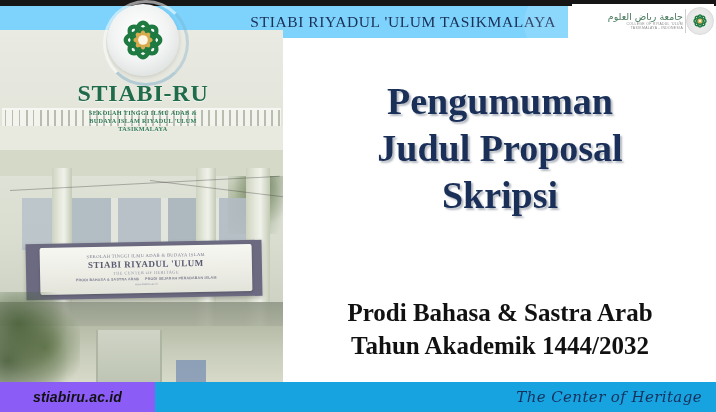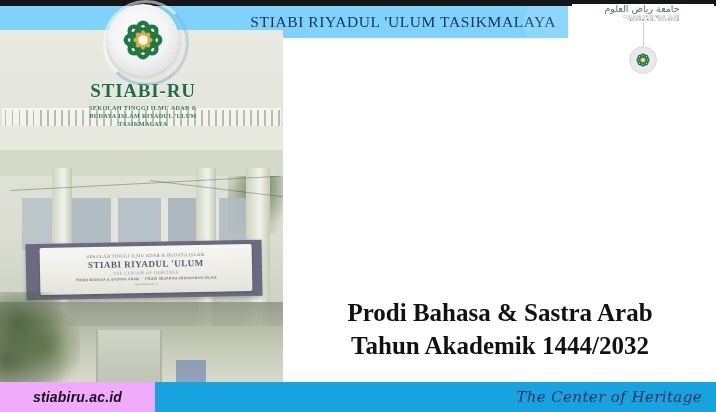--- a/index.html
+++ b/index.html
@@ -38,21 +38,20 @@
     font-size:15.5px;letter-spacing:.6px;
     color:#1b2f57;white-space:nowrap;
   }
 
   
   .uni-logo{
     position:absolute;left:572px;top:4px;
     width:142px;height:34px;
     display:flex;align-items:center;
     background:#ffffff;
-    flex-direction:column;
   }
   .uni-logo-text{
     display:flex;flex-direction:column;align-items:flex-end;
     line-height:1;flex:1 1 auto;padding-right:2px;
   }
   .uni-ar{
     font-family:"DejaVu Sans", sans-serif;
     font-size:9.5px;color:#4a7a5e;direction:rtl;
     letter-spacing:.2px;
   }
@@ -199,21 +198,21 @@
   }
   .brand-ring{
     position:absolute;left:-4px;top:-4px;width:80px;height:80px;
     border-radius:50%;
     border:3px solid rgba(255,255,255,.55);
     border-bottom-color:rgba(120,170,200,.45);
     border-right-color:rgba(120,170,200,.35);
   }
   .brand-name{
     font-family:"Liberation Serif",serif;
-    font-size:19px;font-weight:700;letter-spacing:.8px;
+    font-size:24px;font-weight:700;letter-spacing:.8px;
     color:#1f6b4a;margin-top:4px;
     text-shadow:0 1px 1px rgba(255,255,255,.7);
   }
   .brand-sub{
     font-family:"Liberation Serif",serif;
     font-size:6.2px;font-weight:700;letter-spacing:.35px;
     color:#2f7a56;line-height:1.32;margin-top:2px;
     text-shadow:0 1px 1px rgba(255,255,255,.6);
   }
   .brand-sub span{display:block;}
@@ -240,21 +239,21 @@
   }
   .subtitle span{display:block;}
 
   
   .footer{
     position:absolute;left:0;bottom:0;width:716px;height:30px;
     background:#17a3e0;
   }
   .footer-left{
     position:absolute;left:0;top:0;width:155px;height:30px;
-    background:#f0abfc;
+    background:#8b5cf6;
     display:flex;align-items:center;justify-content:center;
   }
   .footer-url{
     font-family:"Liberation Sans",sans-serif;
     font-style:italic;font-weight:700;
     font-size:14px;letter-spacing:.2px;color:#111111;
   }
   .footer-tag{
     position:absolute;right:14px;top:50%;transform:translateY(-50%);
     font-family:"DejaVu Serif", serif;
@@ -349,20 +348,25 @@
       </svg>
     </div>
     <div class="brand-name">STIABI-RU</div>
     <div class="brand-sub">
       <span>SEKOLAH TINGGI ILMU ADAB &amp;</span>
       <span>BUDAYA ISLAM RIYADUL 'ULUM</span>
       <span>TASIKMALAYA</span>
     </div>
   </div>
 
+  <div class="main-title">
+    <span>Pengumuman</span>
+    <span>Judul Proposal</span>
+    <span>Skripsi</span>
+  </div>
 
   <div class="subtitle">
     <span>Prodi Bahasa &amp; Sastra Arab</span>
     <span>Tahun Akademik 1444/2032</span>
   </div>
 
   <div class="footer">
     <div class="footer-left">
       <span class="footer-url">stiabiru.ac.id</span>
     </div>

